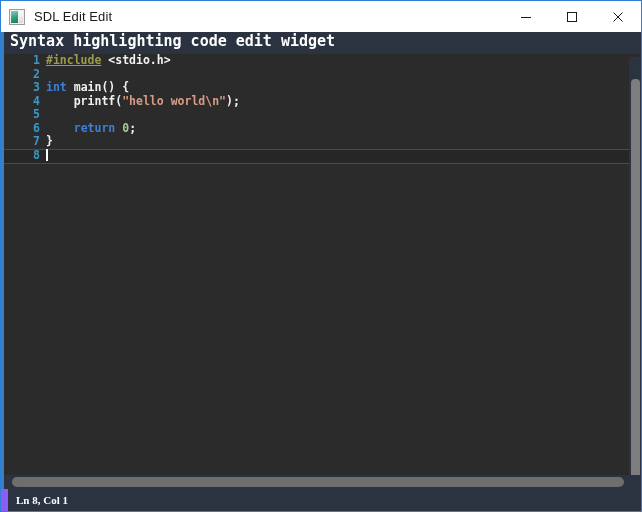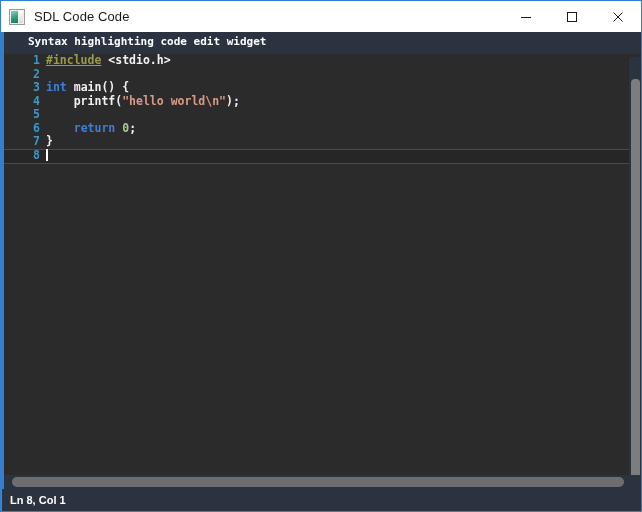--- a/index.html
+++ b/index.html
@@ -81,23 +81,23 @@
   .win-btn svg { display: block; }
 
   
   #widget-header {
     height: 19px;
     min-height: 19px;
     background: #2b3240;
     color: #ffffff;
     font-family: "DejaVu Sans Mono", monospace;
     font-weight: bold;
-    font-size: 11px;
+    font-size: 15px;
     line-height: 19px;
-    padding-left: 24px;
+    padding-left: 6px;
     white-space: nowrap;
     letter-spacing: 0px;
     border-left: 3px solid #3a7fbf;
     box-sizing: border-box;
   }
 
   
   #editor-wrap {
     flex: 1;
     position: relative;
@@ -204,41 +204,41 @@
     background: #6e6e6e;
     border-radius: 5px;
   }
 
   
   #statusbar {
     height: 22px;
     min-height: 22px;
     background: #2b3240;
     color: #ffffff;
-    font-family: Liberation Sans, sans-serif;
+    font-family: Liberation Serif, serif;
     font-weight: bold;
     font-size: 11px;
     line-height: 22px;
     padding-left: 8px;
     white-space: nowrap;
-    border-left: 1px solid #8b5cf6;
+    border-left: 7px solid #8b5cf6;
     box-sizing: border-box;
   }
 </style>
 </head>
 <body>
 
 <div id="window">
 
   <div id="titlebar">
     <div id="app-icon">
       <div class="blk-left"></div>
       <div class="blk-right"></div>
     </div>
-    <div id="title-text">SDL Code Code</div>
+    <div id="title-text">SDL Edit Edit</div>
 
     <div id="win-controls">
       <div class="win-btn">
         <svg width="12" height="12" viewBox="0 0 12 12">
           <line x1="1" y1="6.5" x2="11" y2="6.5" stroke="#1b1b1b" stroke-width="1"></line>
         </svg>
       </div>
       <div class="win-btn">
         <svg width="12" height="12" viewBox="0 0 12 12">
           <rect x="1.5" y="1.5" width="9" height="9" fill="none" stroke="#1b1b1b" stroke-width="1"></rect>

